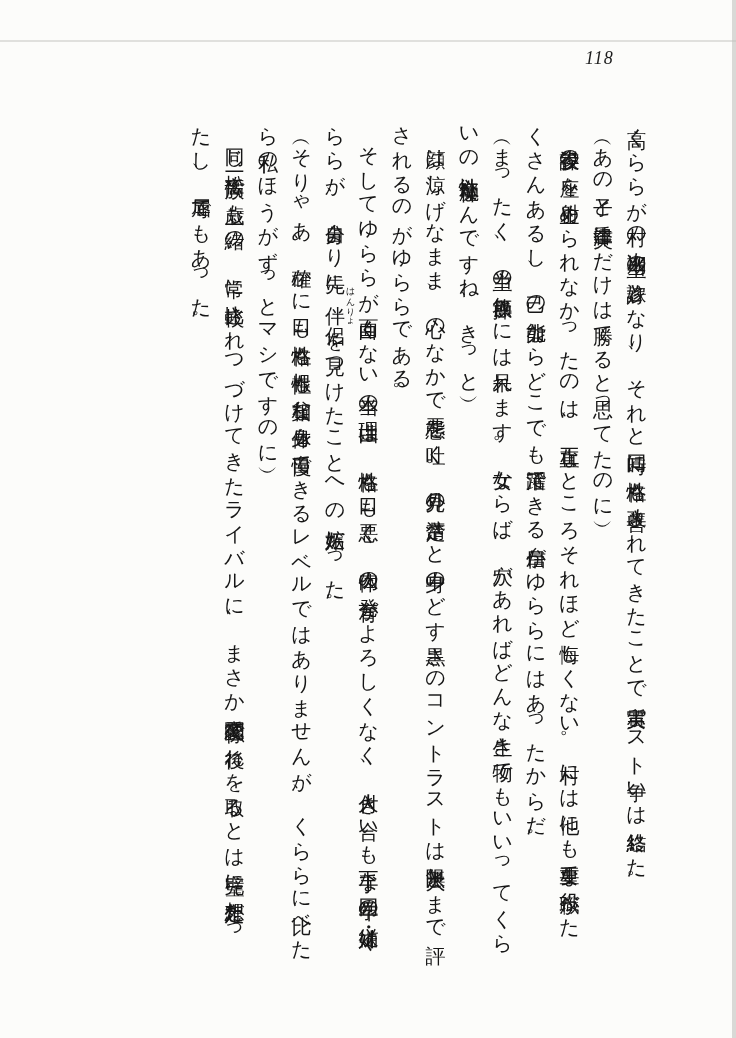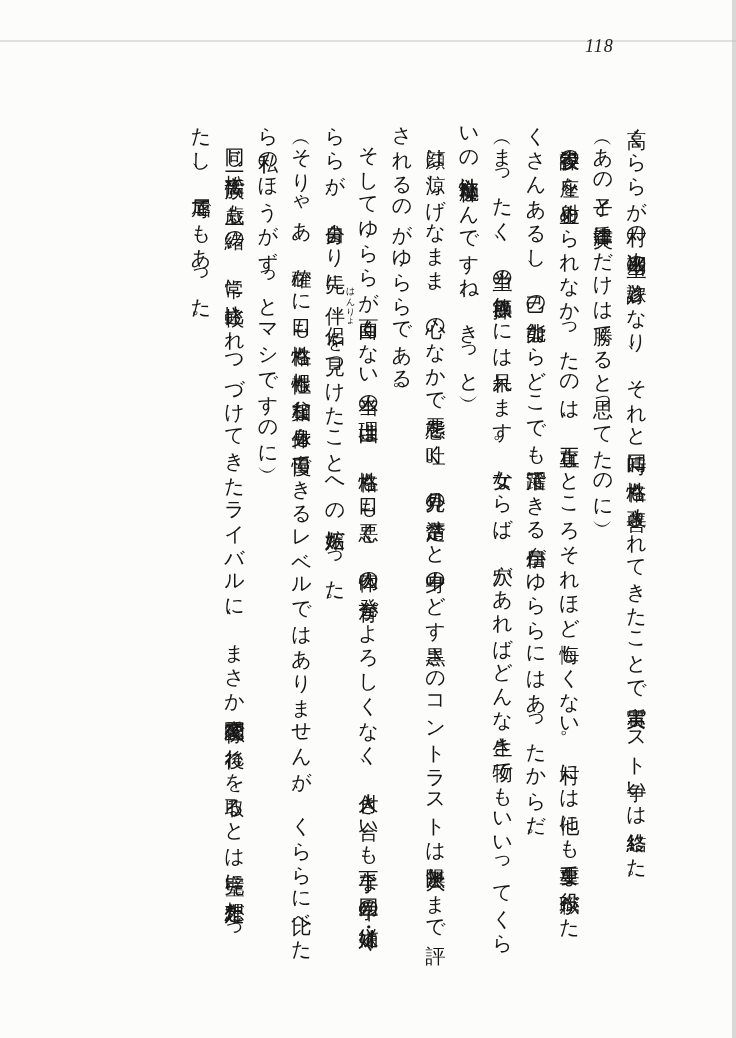--- a/index.html
+++ b/index.html
@@ -26,21 +26,21 @@
   }
   .scan-edge-right {
     position: absolute;
     right: 0; top: 0;
     width: 4px; height: 1038px;
     background: #c2c2be;
     opacity: 0.6;
   }
   .page-number {
     position: absolute;
-    top: 36px;
+    top: 48px;
     left: 585px;
     font-size: 18px;
     font-style: italic;
     letter-spacing: 1px;
     color: #1c1c1c;
   }
   .text-block {
     position: absolute;
     top: 113px;
     right: 83px;

